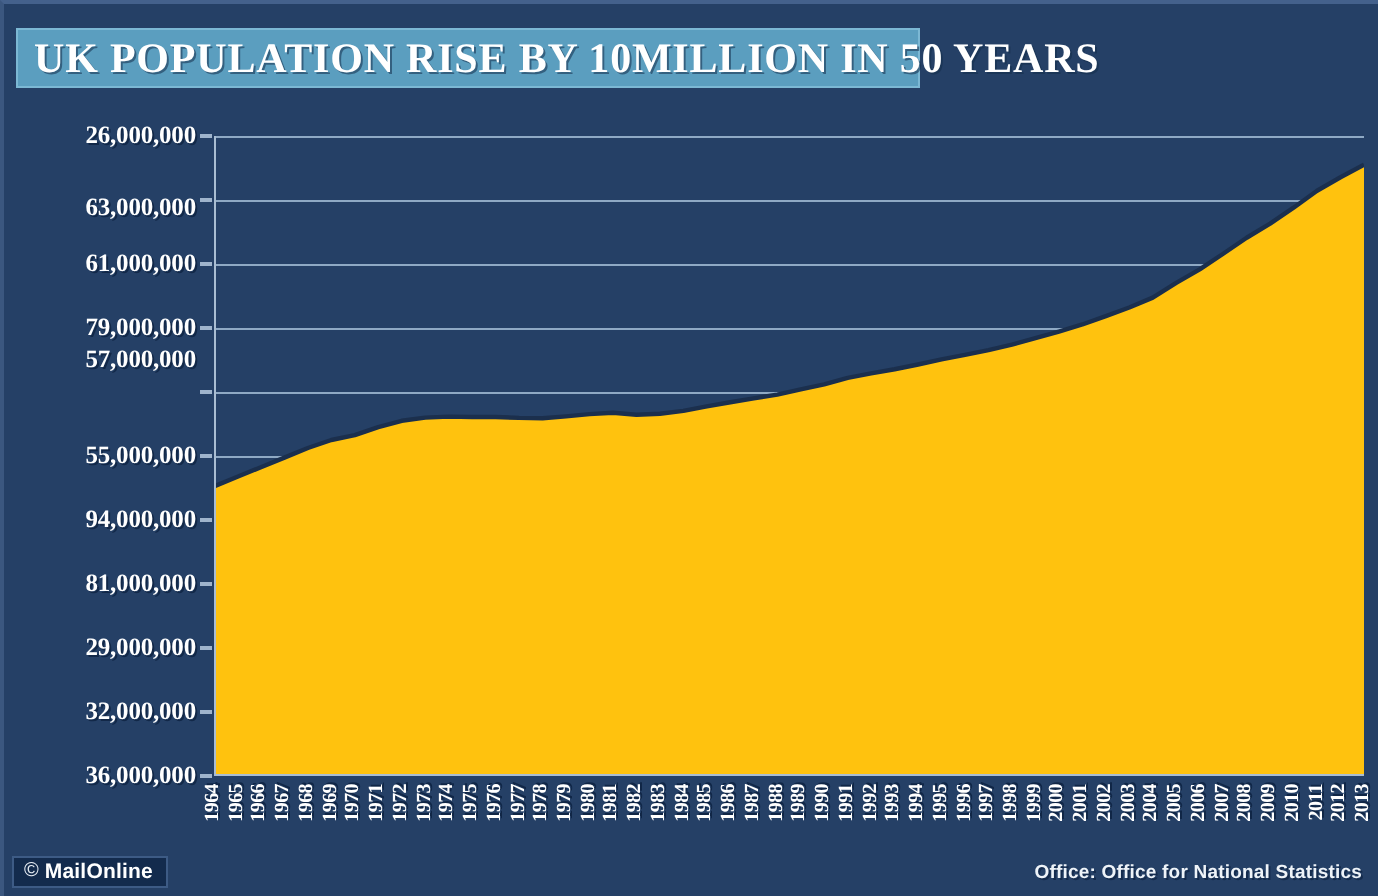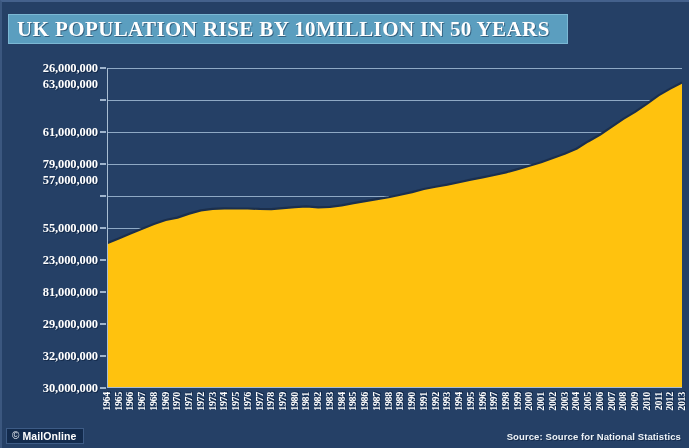--- a/index.html
+++ b/index.html
@@ -21,21 +21,21 @@
     box-sizing: border-box;
     border-top: 2px solid #44618c;
     border-left: 2px solid #3b577f;
     overflow: hidden;
   }
   
   #title-banner {
     position: absolute;
     left: 6px;
     top: 12px;
-    width: 560px;
+    width: 452px;
     height: 30px;
     background: #5b9ebf;
     border: 1px solid #7cb8d4;
     box-sizing: border-box;
     display: flex;
     align-items: center;
     padding-left: 8px;
   }
   #title-text {
     color: #ffffff;
@@ -153,39 +153,39 @@
 
 <div id="infographic">
 
   <div id="title-banner">
     <span id="title-text">UK POPULATION  RISE BY 10MILLION IN 50 YEARS</span>
   </div>
 
   <div id="y-axis-labels">
       <div class="y-tick-label" style="top: 0px;">26,000,000</div>
       <div class="y-tick-mark" style="top: 0px;"></div>
-      <div class="y-tick-label" style="top: 16px;">63,000,000</div>
+      <div class="y-tick-label" style="top: 36px;">63,000,000</div>
       <div class="y-tick-mark" style="top: 32px;"></div>
       <div class="y-tick-label" style="top: 64px;">61,000,000</div>
       <div class="y-tick-mark" style="top: 64px;"></div>
       <div class="y-tick-label" style="top: 96px;">79,000,000</div>
       <div class="y-tick-mark" style="top: 96px;"></div>
       <div class="y-tick-label" style="top: 112px; padding-left: 48px;">57,000,000</div>
       <div class="y-tick-mark" style="top: 128px;"></div>
       <div class="y-tick-label" style="top: 160px;">55,000,000</div>
       <div class="y-tick-mark" style="top: 160px;"></div>
-      <div class="y-tick-label" style="top: 192px;">23,000,000</div>
+      <div class="y-tick-label" style="top: 192px;">94,000,000</div>
       <div class="y-tick-mark" style="top: 192px;"></div>
       <div class="y-tick-label" style="top: 224px;">81,000,000</div>
       <div class="y-tick-mark" style="top: 224px;"></div>
       <div class="y-tick-label" style="top: 256px;">29,000,000</div>
       <div class="y-tick-mark" style="top: 256px;"></div>
       <div class="y-tick-label" style="top: 288px;">32,000,000</div>
       <div class="y-tick-mark" style="top: 288px;"></div>
-      <div class="y-tick-label" style="top: 320px;">30,000,000</div>
+      <div class="y-tick-label" style="top: 320px;">36,000,000</div>
       <div class="y-tick-mark" style="top: 320px;"></div>
     </div>
 
   <div id="plot-area">
     <svg id="plot-svg" viewBox="0 0 575 320" preserveAspectRatio="none">
       <g id="gridlines">
           <line x1="0" x2="575" y1="0.5" y2="0.5" stroke="#8fa9c4" stroke-width="1"></line>
           <line x1="0" x2="575" y1="32.5" y2="32.5" stroke="#8fa9c4" stroke-width="1"></line>
           <line x1="0" x2="575" y1="64.5" y2="64.5" stroke="#8fa9c4" stroke-width="1"></line>
           <line x1="0" x2="575" y1="96.5" y2="96.5" stroke="#8fa9c4" stroke-width="1"></line>
@@ -305,15 +305,15 @@
       <div class="x-tick-label" style="left: 534.796px;">2010</div>
       <div class="x-tick-label" style="left: 546.531px;">2011</div>
       <div class="x-tick-label" style="left: 558.265px;">2012</div>
       <div class="x-tick-label" style="left: 570px;">2013</div>
     </div>
 
   <div id="mailonline-badge">
     <span id="copyright-icon">©</span>
     <span id="mailonline-text">MailOnline</span>
   </div>
-  <div id="source-note">Source: Source for National Statistics</div>
+  <div id="source-note">Office: Office for National Statistics</div>
 
 </div>
 
 </body></html>

